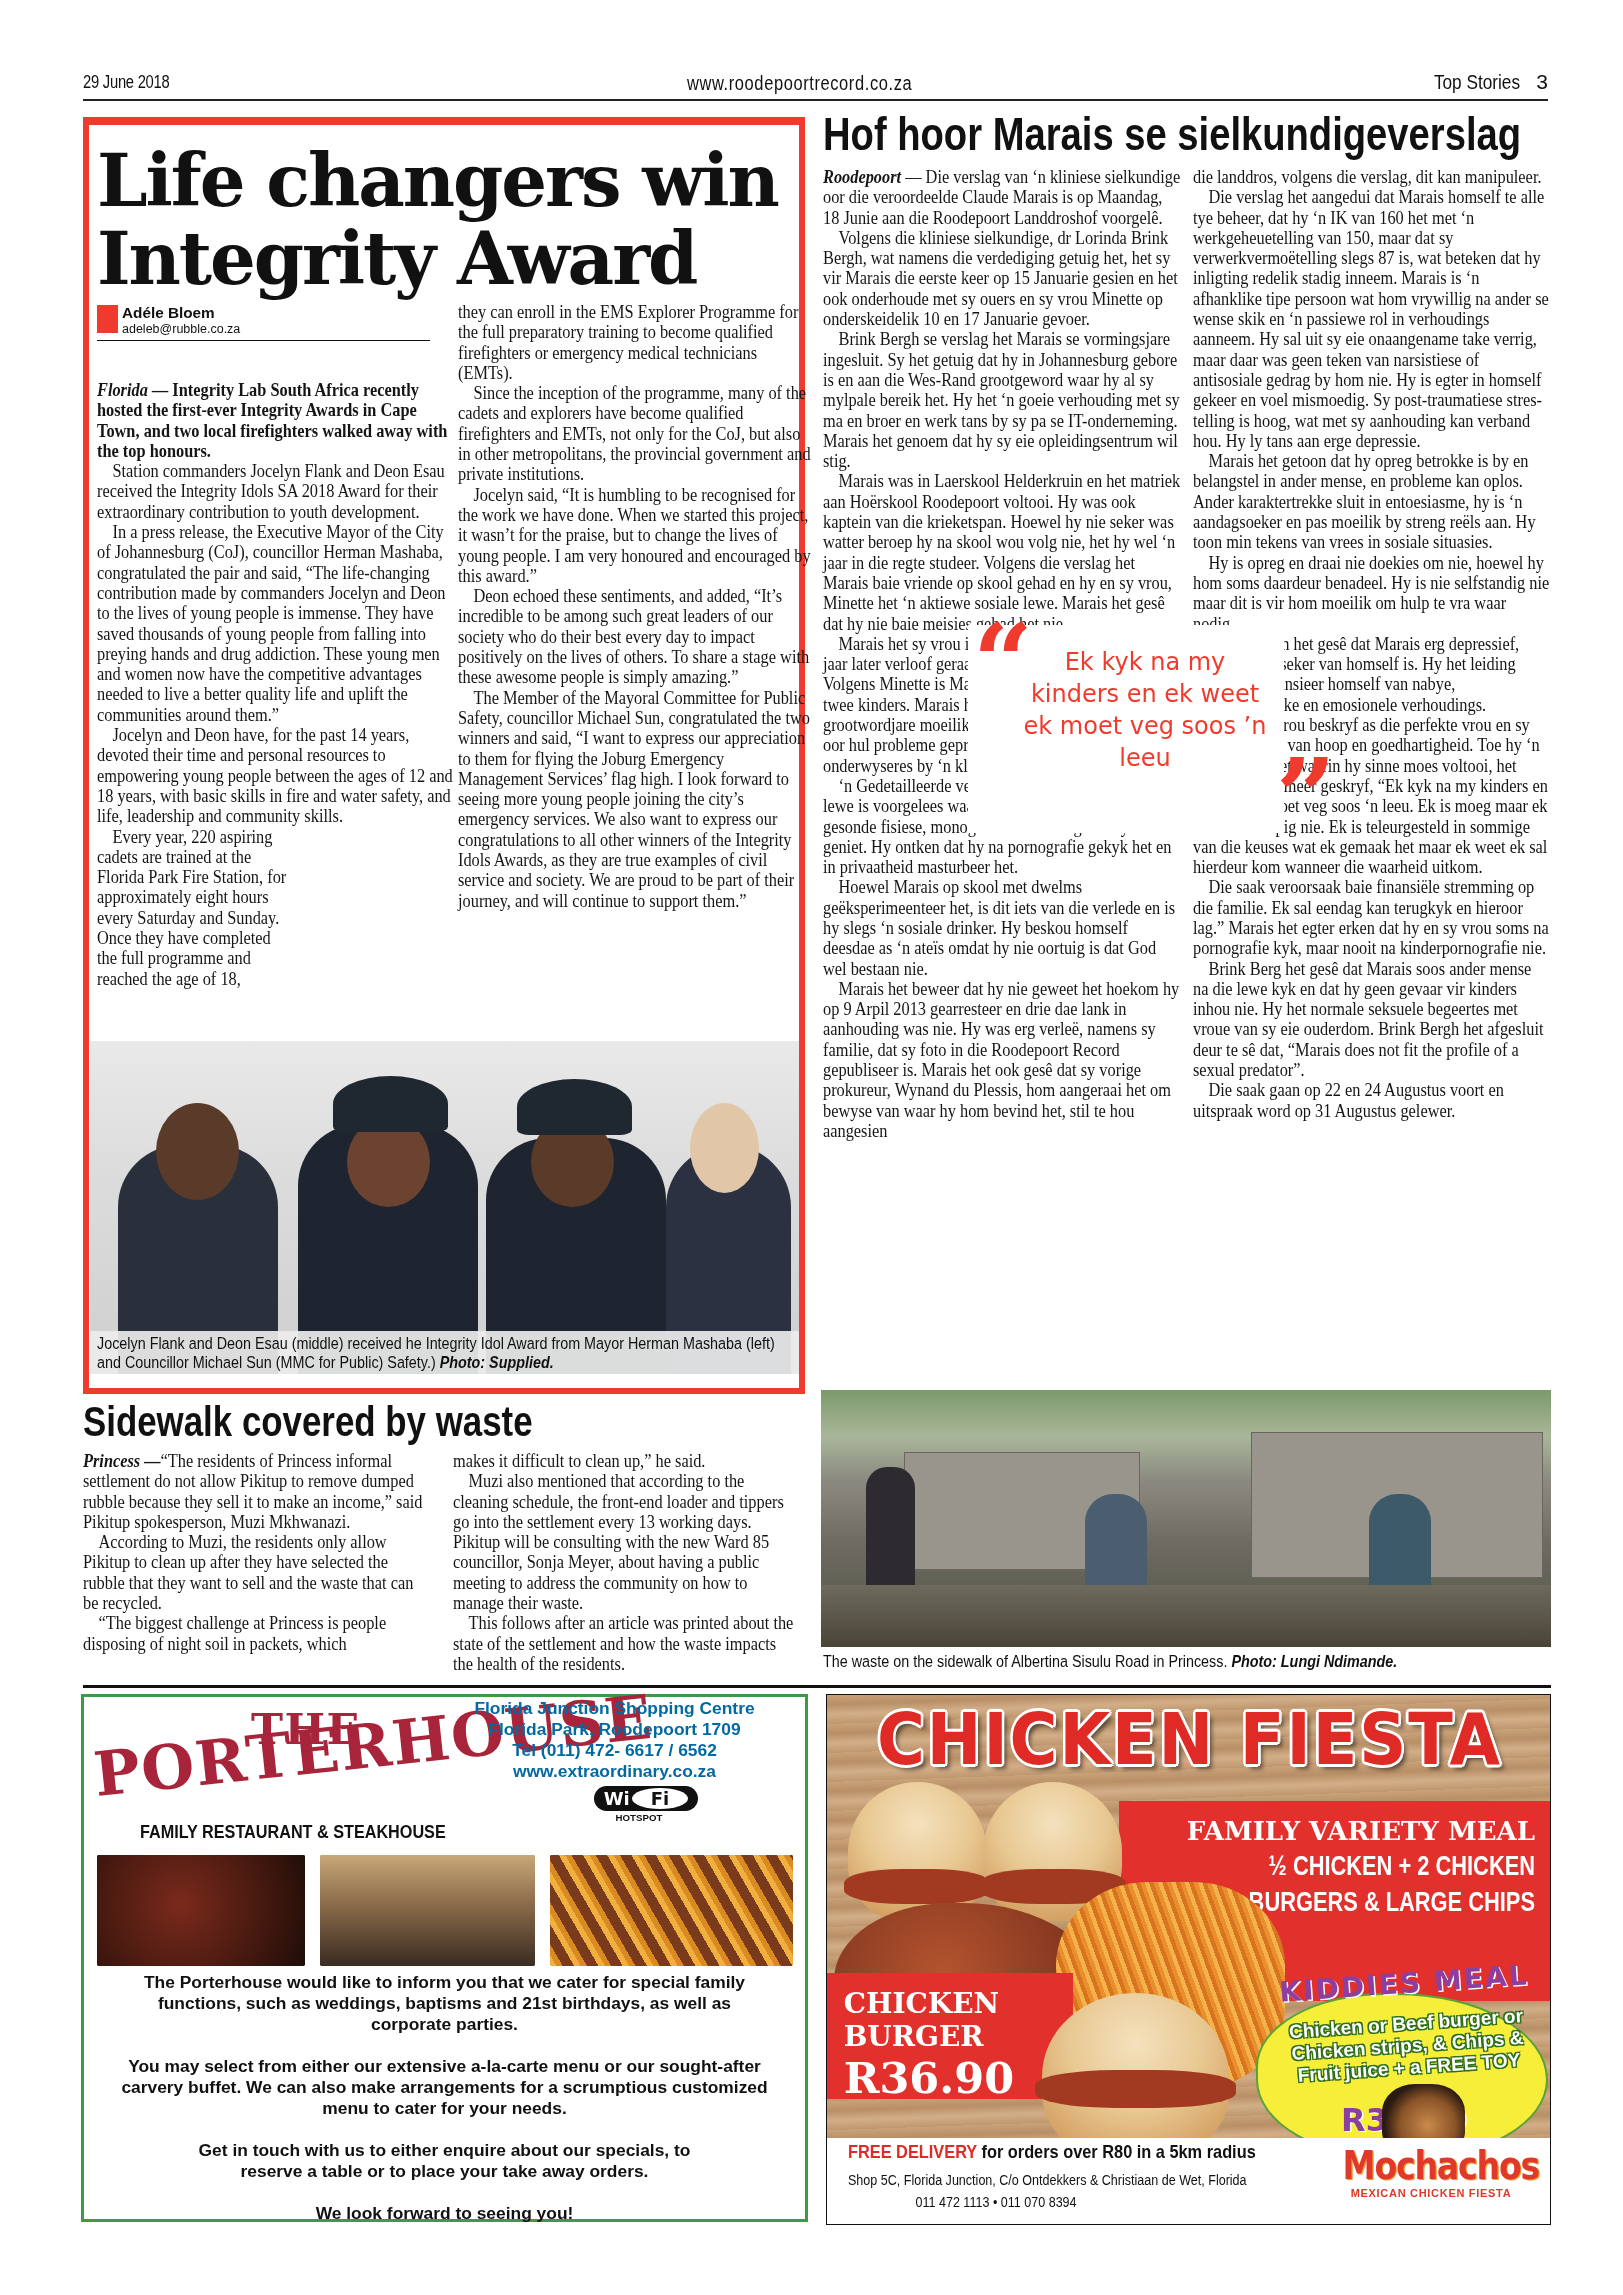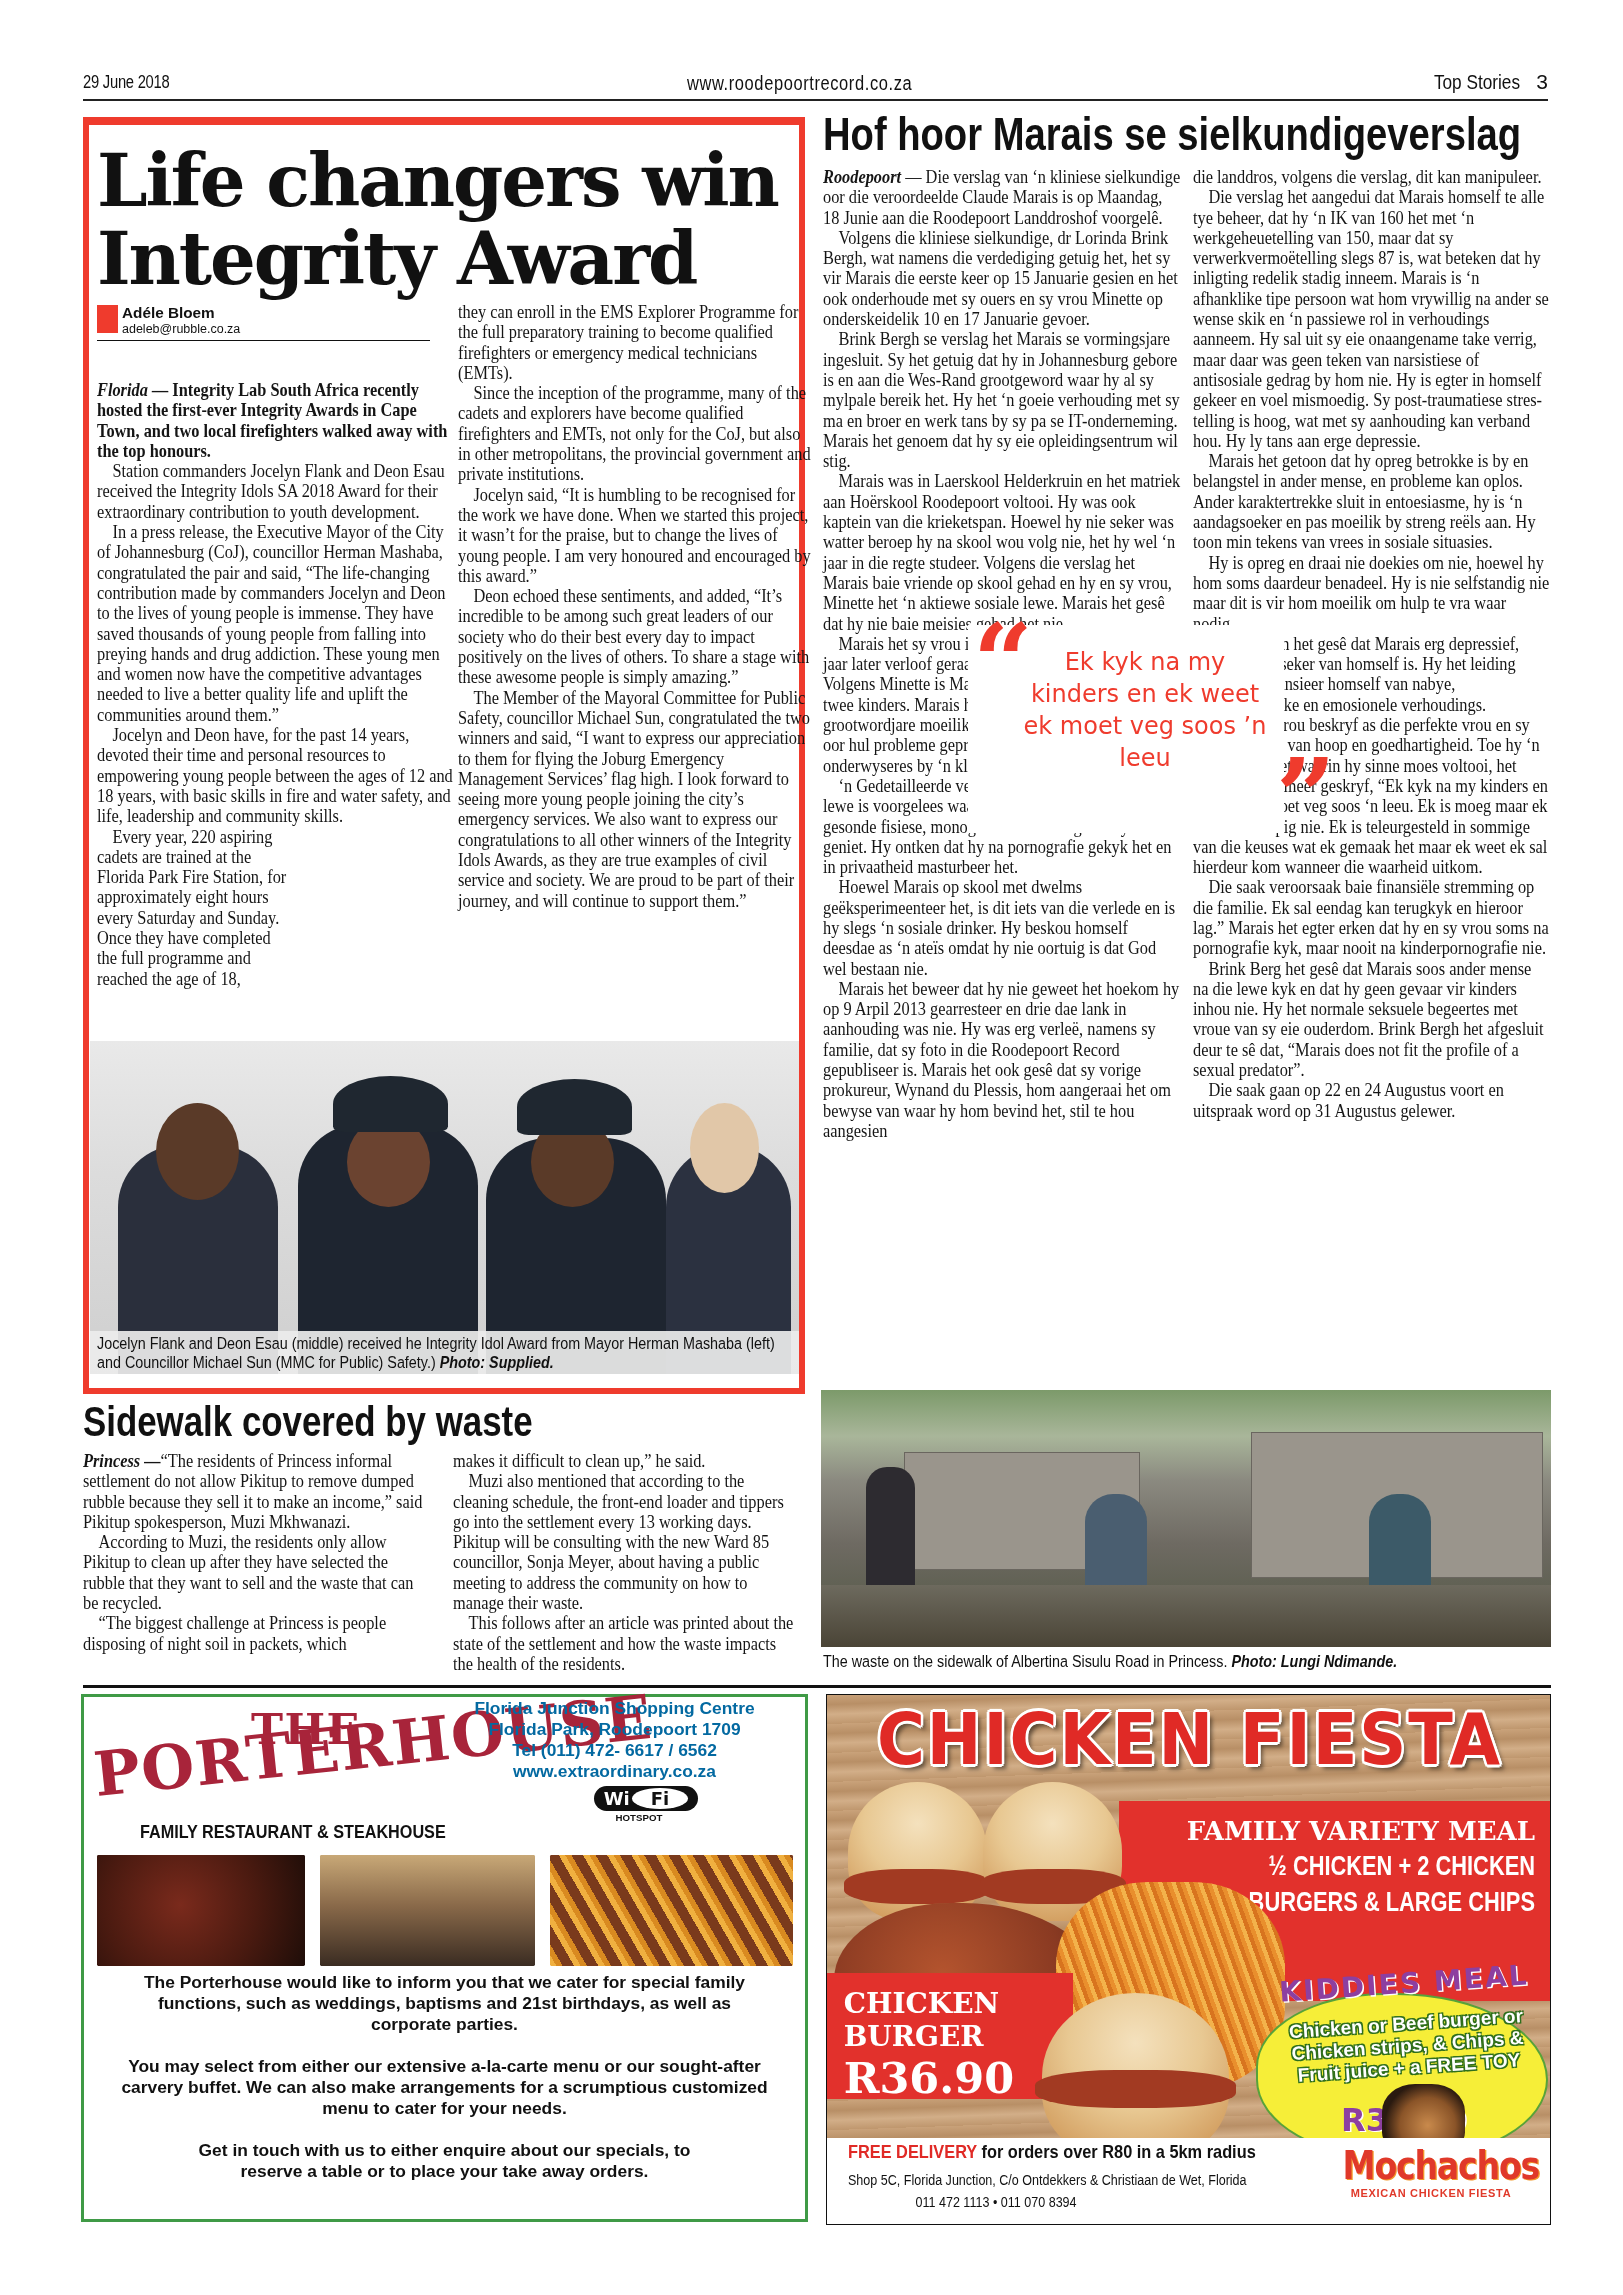--- a/index.html
+++ b/index.html
@@ -244,20 +244,21 @@
     <span class="pill"><span>Wi</span><span class="fi">Fi</span></span>
     <span class="hot">HOTSPOT</span>
   </div>
   <div class="ph-food" style="left:12.5px;width:208px;background:radial-gradient(circle at 40% 45%,#7a2a1c 0%,#4a1a10 55%,#1e0d08 100%);"></div>
   <div class="ph-food" style="left:236px;width:215px;background:linear-gradient(180deg,#c8a877 0%,#8a6a4a 45%,#3a2c22 100%);"></div>
   <div class="ph-food" style="left:466px;width:243px;background:repeating-linear-gradient(60deg,#f0b040 0 5.6px,#d98a20 5.6px 11px,#7a3a1c 11px 21px);"></div>
   <div class="ph-body">
     <p style="padding:0 42px;">The Porterhouse would like to inform you that we cater for special family functions, such as weddings, baptisms and 21st birthdays, as well as corporate parties.</p>
     <p style="padding:0 14px;">You may select from either our extensive a-la-carte menu or our sought-after carvery buffet. We can also make arrangements for a scrumptious customized menu to cater for your needs.</p>
     <p style="padding:0 111px;">Get in touch with us to either enquire about our specials, to reserve a table or to place your take away orders.</p>
+    <p>We look forward to seeing you!</p>
   </div>
 </div>
 
 <div class="abs cf-ad">
   <div class="cf-title">CHICKEN FIESTA</div>
 
   <div class="cf-family">
     <div class="t1">FAMILY VARIETY MEAL</div>
     <div class="t2">½ CHICKEN + 2 CHICKEN</div>
     <div class="t2">BURGERS &amp; LARGE CHIPS</div>

